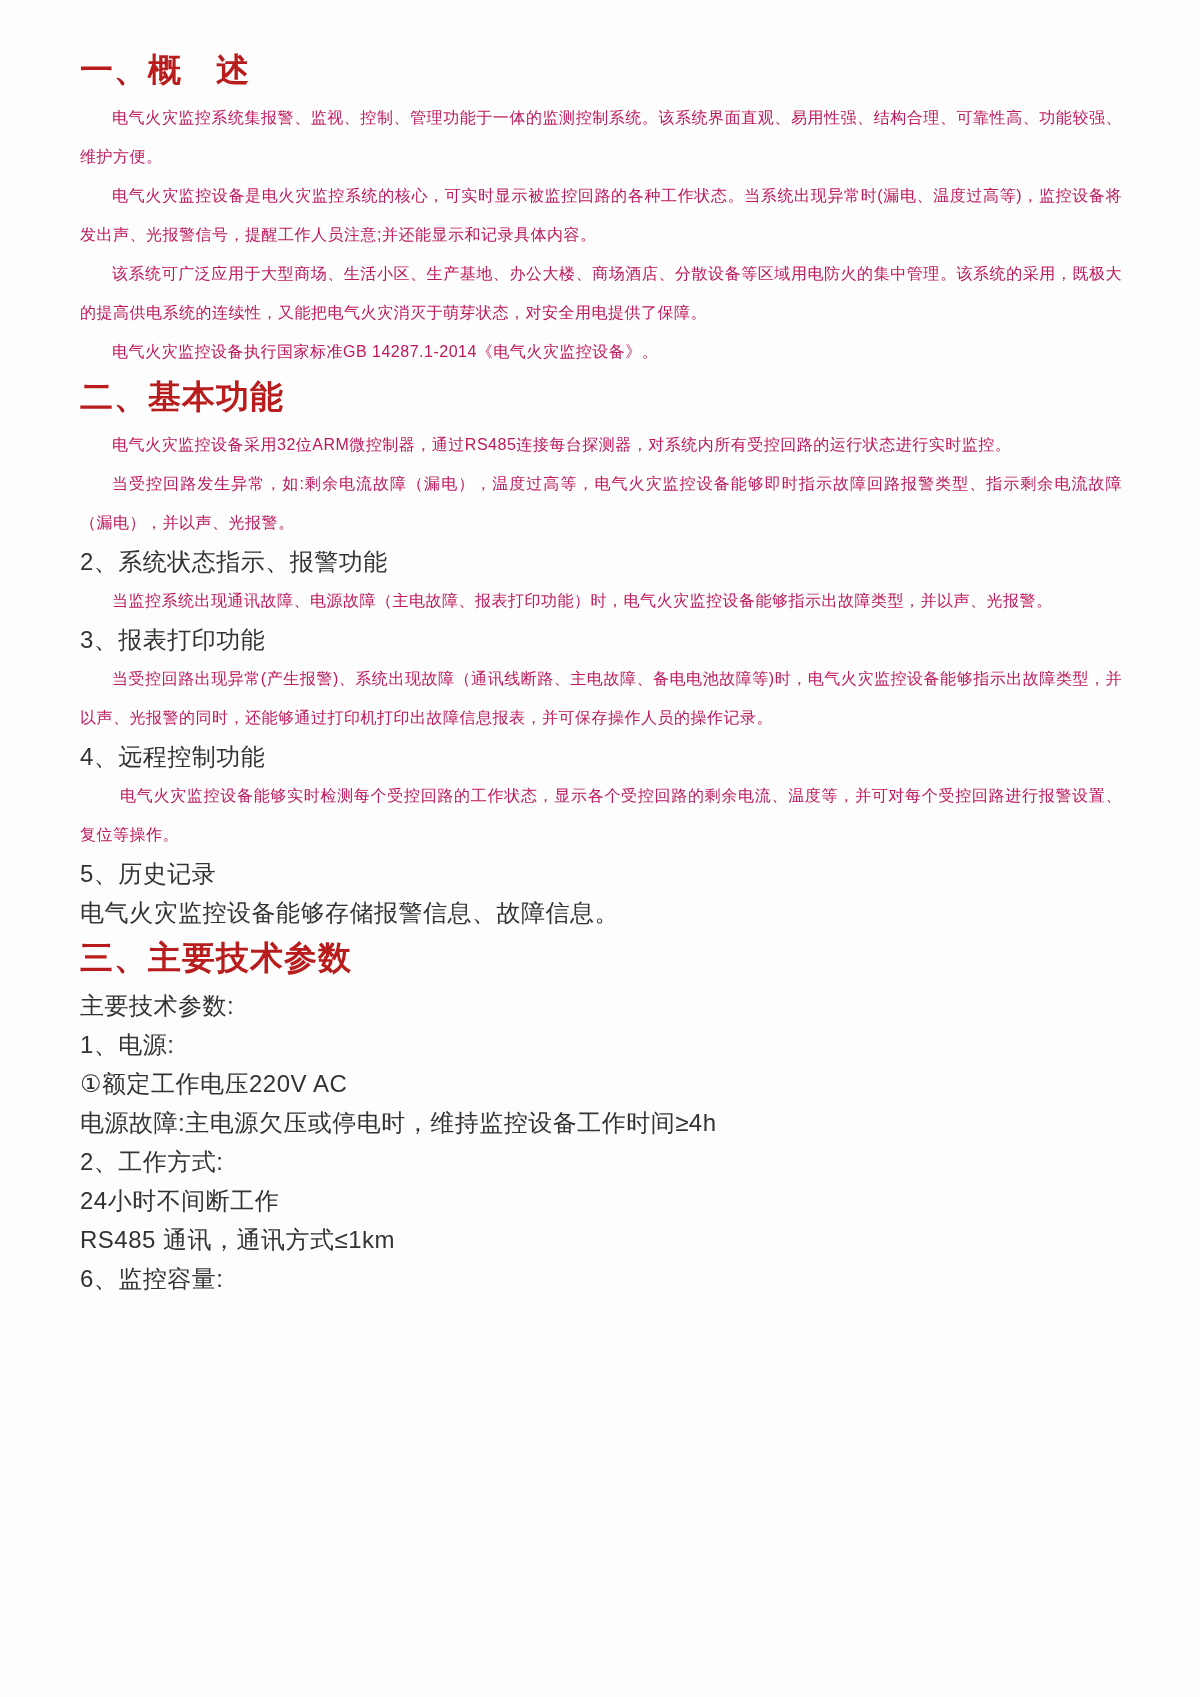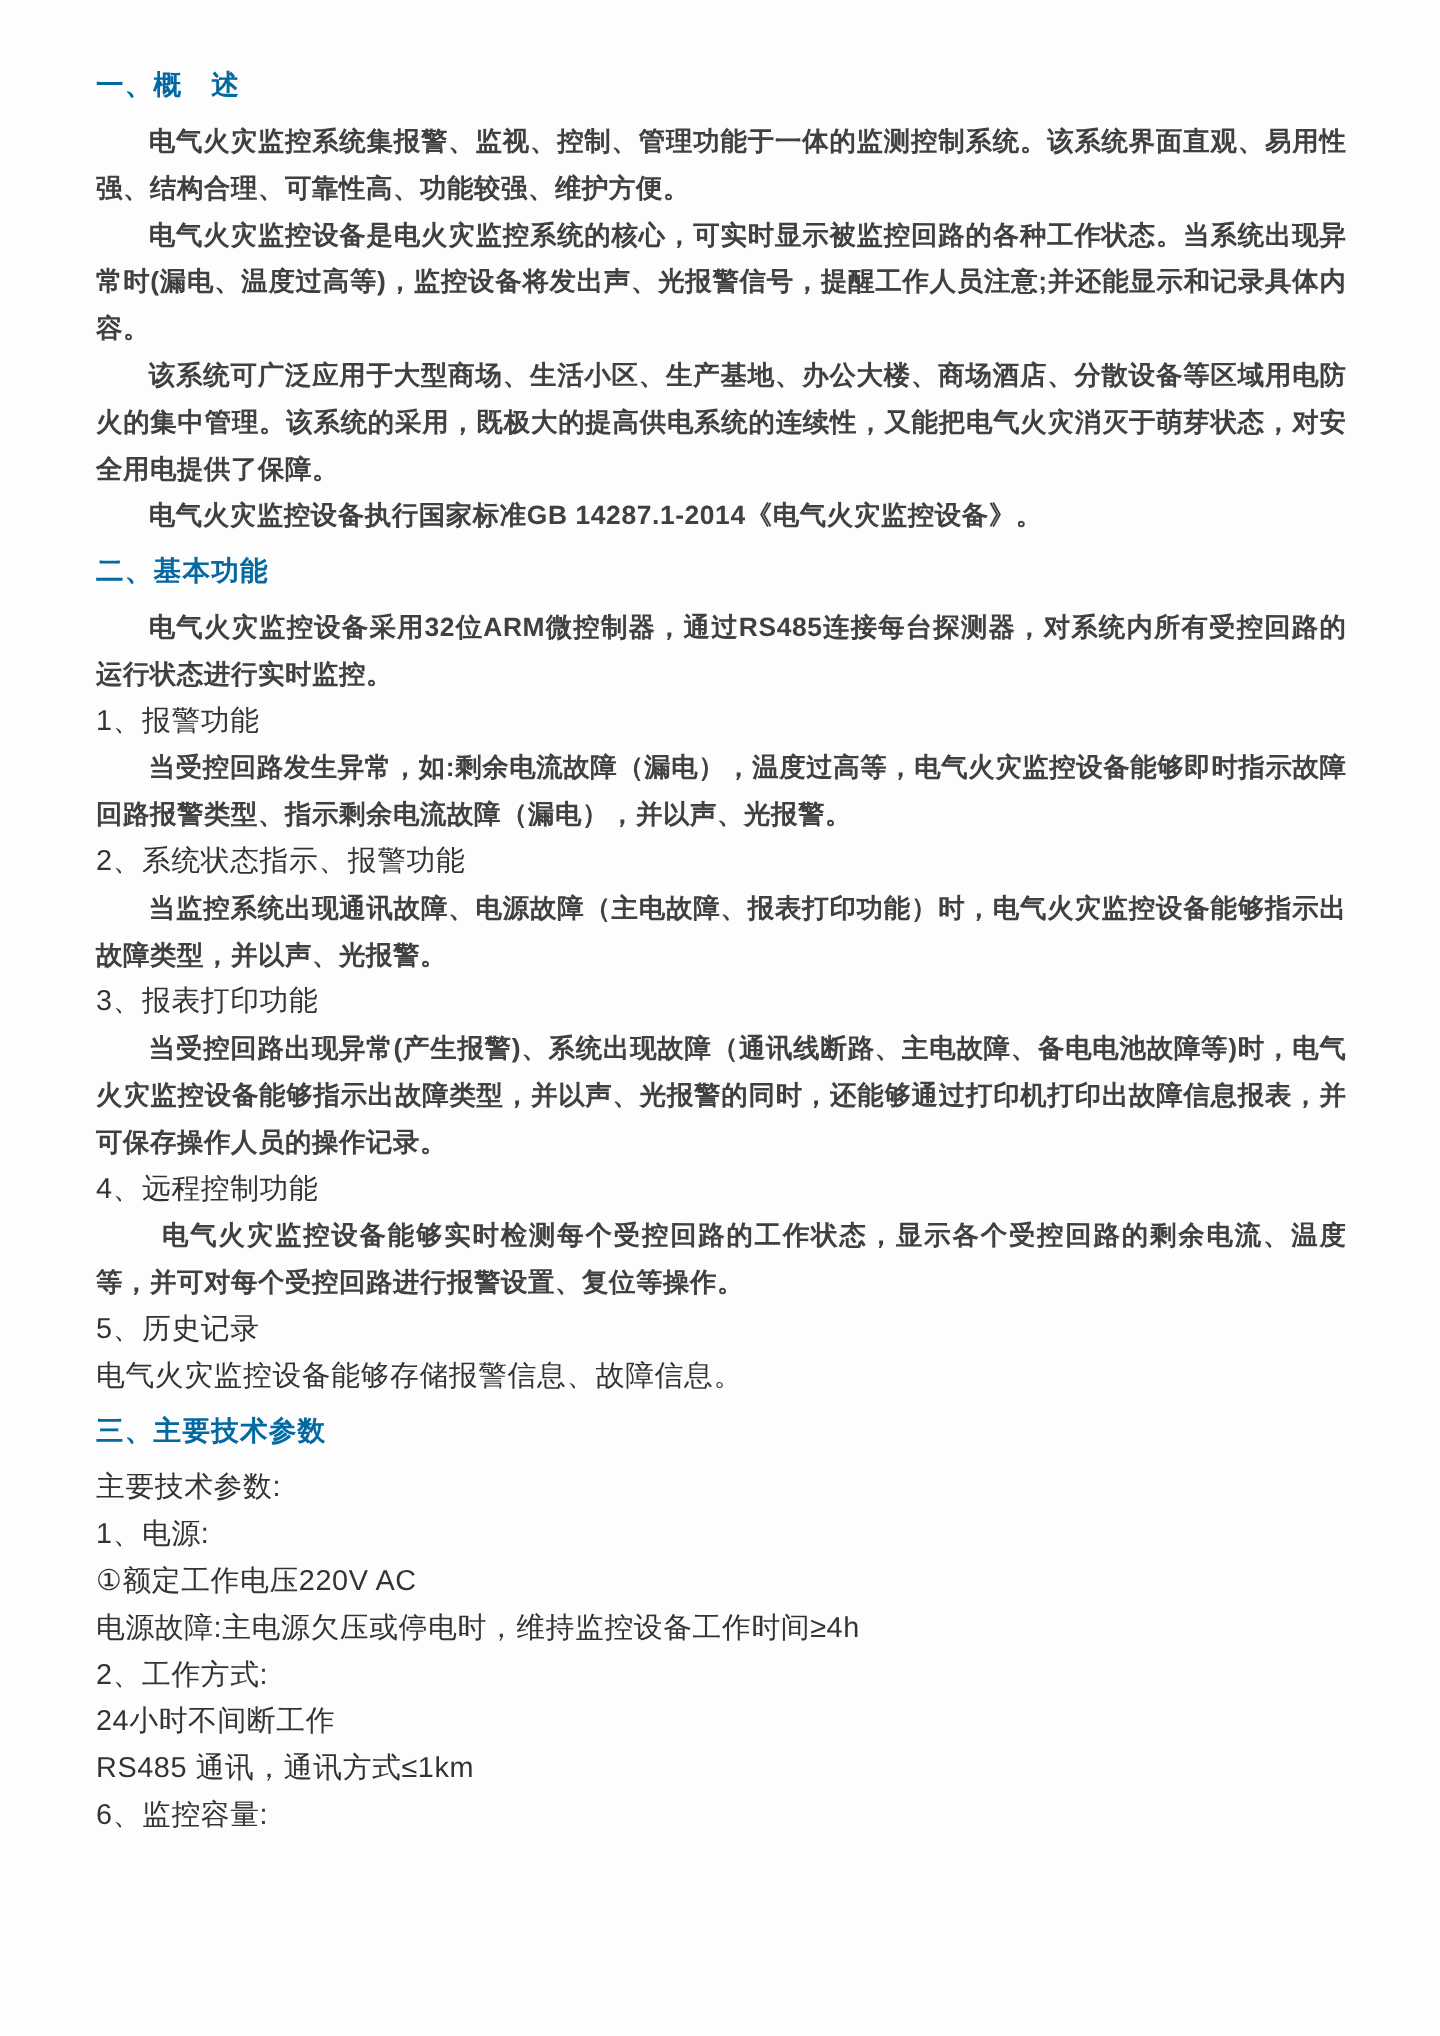--- a/index.html
+++ b/index.html
@@ -15,36 +15,35 @@
     -webkit-font-smoothing: antialiased;
   }
   .page {
     box-sizing: border-box;
     width: 1200px;
     min-height: 1697px;
     padding: 44px 78px 40px 80px;
     background: #fdfdfd;
   }
   .h {
-    font-size: 23px;
+    font-size: 33px;
     font-weight: 700;
-    color: #0369a1;
+    color: #b91c1c;
     line-height: 44px;
     margin: 4px 0 6px 0;
     letter-spacing: 1px;
   }
   .p {
-    font-size: 22px;
+    font-size: 16px;
     line-height: 39px;
     margin: 0;
     text-align: justify;
     text-indent: 2em;
-    color: #404040;
+    color: #be185d;
     letter-spacing: 0.5px;
-    font-weight: bold;
   }
   .p.indent-lg { text-indent: 2.5em; }
   .l {
     font-size: 24px;
     line-height: 39px;
     margin: 0;
     text-align: left;
     color: #333333;
     letter-spacing: 0.5px;
   }
@@ -58,21 +57,20 @@
 
   <p class="p">电气火灾监控系统集报警、监视、控制、管理功能于一体的监测控制系统。该系统界面直观、易用性强、结构合理、可靠性高、功能较强、维护方便。</p>
   <p class="p">电气火灾监控设备是电火灾监控系统的核心，可实时显示被监控回路的各种工作状态。当系统出现异常时(漏电、温度过高等)，监控设备将发出声、光报警信号，提醒工作人员注意;并还能显示和记录具体内容。</p>
   <p class="p">该系统可广泛应用于大型商场、生活小区、生产基地、办公大楼、商场酒店、分散设备等区域用电防火的集中管理。该系统的采用，既极大的提高供电系统的连续性，又能把电气火灾消灭于萌芽状态，对安全用电提供了保障。</p>
   <p class="p">电气火灾监控设备执行国家标准GB 14287.1-2014《电气火灾监控设备》。</p>
 
   <h2 class="h">二、基本功能</h2>
 
   <p class="p">电气火灾监控设备采用32位ARM微控制器，通过RS485连接每台探测器，对系统内所有受控回路的运行状态进行实时监控。</p>
 
-  <p class="l">1、报警功能</p>
   <p class="p">当受控回路发生异常，如:剩余电流故障（漏电），温度过高等，电气火灾监控设备能够即时指示故障回路报警类型、指示剩余电流故障（漏电），并以声、光报警。</p>
 
   <p class="l">2、系统状态指示、报警功能</p>
   <p class="p">当监控系统出现通讯故障、电源故障（主电故障、报表打印功能）时，电气火灾监控设备能够指示出故障类型，并以声、光报警。</p>
 
   <p class="l">3、报表打印功能</p>
   <p class="p">当受控回路出现异常(产生报警)、系统出现故障（通讯线断路、主电故障、备电电池故障等)时，电气火灾监控设备能够指示出故障类型，并以声、光报警的同时，还能够通过打印机打印出故障信息报表，并可保存操作人员的操作记录。</p>
 
   <p class="l">4、远程控制功能</p>
   <p class="p indent-lg">电气火灾监控设备能够实时检测每个受控回路的工作状态，显示各个受控回路的剩余电流、温度等，并可对每个受控回路进行报警设置、复位等操作。</p>

